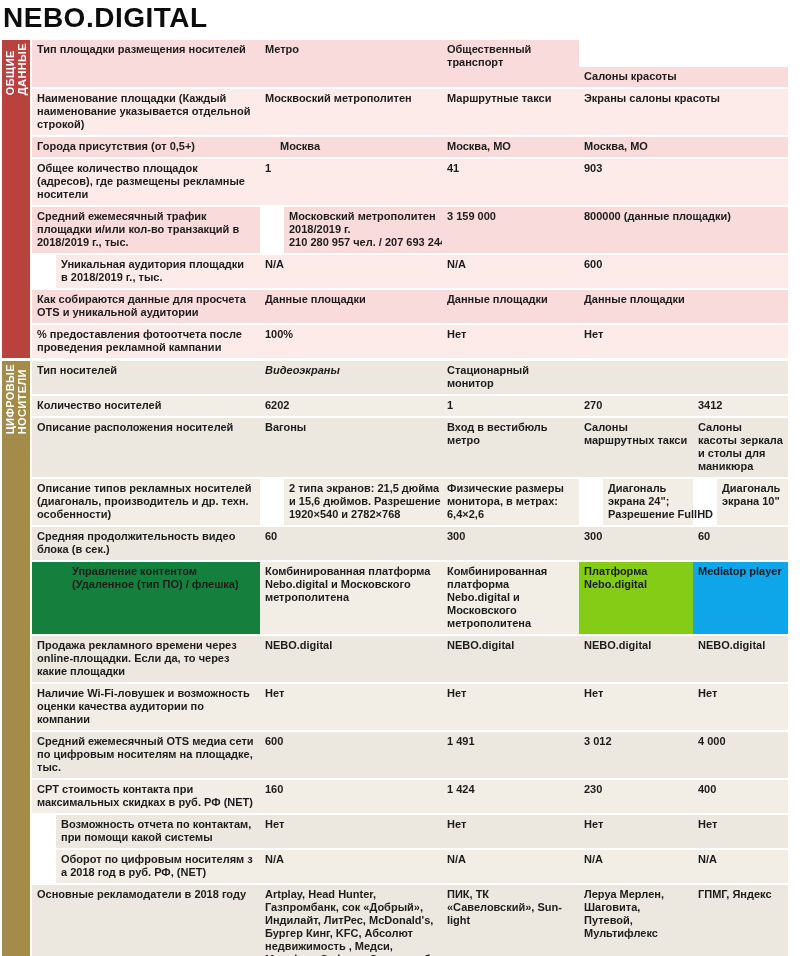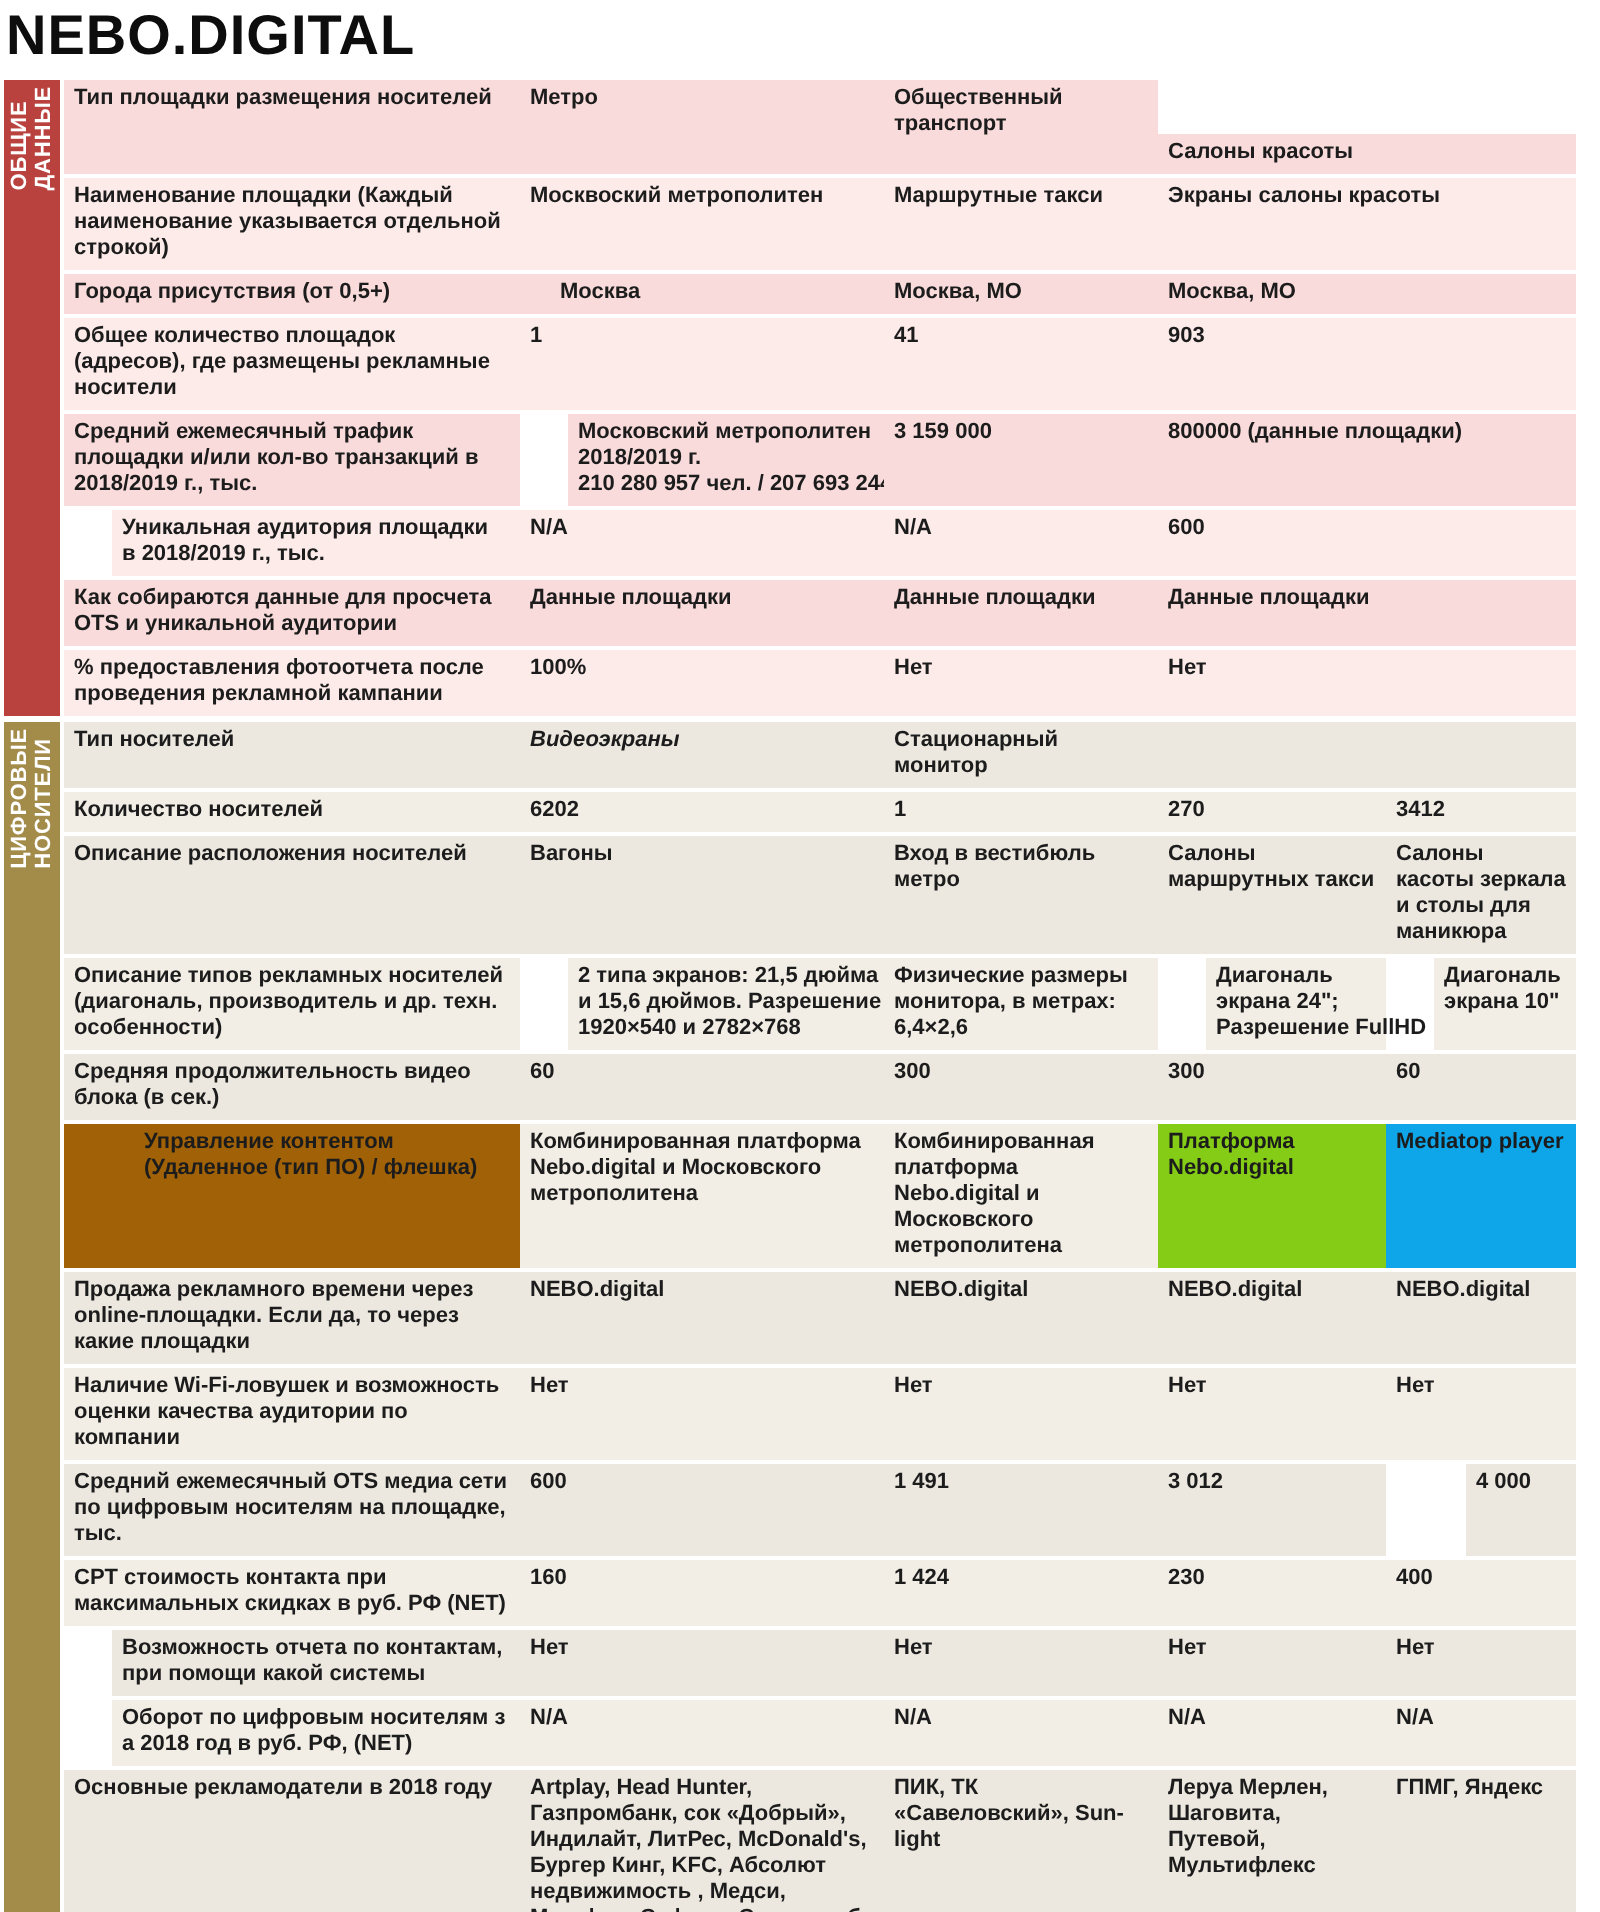--- a/index.html
+++ b/index.html
@@ -115,40 +115,40 @@
           <div class="cell pre" style="background: rgb(242, 238, 230);">Диагональ
 экрана 24";
 Разрешение FullHD</div>
           <div class="cell pre" style="background: rgb(242, 238, 230);">Диагональ
 экрана 10"</div>
           <div class="cell" style="background: rgb(236, 232, 223);">Средняя продолжительность видео блока (в сек.)</div>
           <div class="cell" style="background: rgb(236, 232, 223);">60</div>
           <div class="cell" style="background: rgb(236, 232, 223);">300</div>
           <div class="cell" style="background: rgb(236, 232, 223);">300</div>
           <div class="cell" style="background: rgb(236, 232, 223);">60</div>
-          <div class="cell" style="background: #a16207; padding-left: 40px;">Управление контентом (Удаленное (тип ПО) / флешка)</div>
+          <div class="cell" style="background: #15803d; padding-left: 40px;">Управление контентом (Удаленное (тип ПО) / флешка)</div>
           <div class="cell" style="background: rgb(242, 238, 230);">Комбинированная платформа Nebo.digital и Московского метрополитена</div>
           <div class="cell" style="background: rgb(242, 238, 230);">Комбинированная платформа Nebo.digital и Московского метрополитена</div>
           <div class="cell" style="background: #84cc16;">Платформа Nebo.digital</div>
           <div class="cell" style="background: #0ea5e9;">Mediatop player</div>
           <div class="cell" style="background: rgb(236, 232, 223);">Продажа рекламного времени через online-площадки. Если да, то через какие площадки</div>
           <div class="cell" style="background: rgb(236, 232, 223);">NEBO.digital</div>
           <div class="cell" style="background: rgb(236, 232, 223);">NEBO.digital</div>
           <div class="cell" style="background: rgb(236, 232, 223);">NEBO.digital</div>
           <div class="cell" style="background: rgb(236, 232, 223);">NEBO.digital</div>
           <div class="cell" style="background: rgb(242, 238, 230);">Наличие Wi-Fi-ловушек и возможность оценки качества аудитории по компании</div>
           <div class="cell" style="background: rgb(242, 238, 230);">Нет</div>
           <div class="cell" style="background: rgb(242, 238, 230);">Нет</div>
           <div class="cell" style="background: rgb(242, 238, 230);">Нет</div>
           <div class="cell" style="background: rgb(242, 238, 230);">Нет</div>
           <div class="cell" style="background: rgb(236, 232, 223);">Средний ежемесячный OTS медиа сети по цифровым носителям на площадке, тыс.</div>
           <div class="cell" style="background: rgb(236, 232, 223);">600</div>
           <div class="cell" style="background: rgb(236, 232, 223);">1 491</div>
           <div class="cell" style="background: rgb(236, 232, 223);">3 012</div>
-          <div class="cell" style="background: rgb(236, 232, 223); margin-left: 40px;">4 000</div>
+          <div class="cell" style="background: rgb(236, 232, 223);">4 000</div>
           <div class="cell" style="background: rgb(242, 238, 230);">CPT стоимость контакта при максимальных скидках в руб. РФ (NET)</div>
           <div class="cell" style="background: rgb(242, 238, 230);">160</div>
           <div class="cell" style="background: rgb(242, 238, 230);">1 424</div>
           <div class="cell" style="background: rgb(242, 238, 230);">230</div>
           <div class="cell" style="background: rgb(242, 238, 230);">400</div>
           <div class="cell pre" style="background: rgb(236, 232, 223);">Возможность отчета по контактам,
 при помощи какой системы</div>
           <div class="cell" style="background: rgb(236, 232, 223);">Нет</div>
           <div class="cell" style="background: rgb(236, 232, 223);">Нет</div>
           <div class="cell" style="background: rgb(236, 232, 223);">Нет</div>

